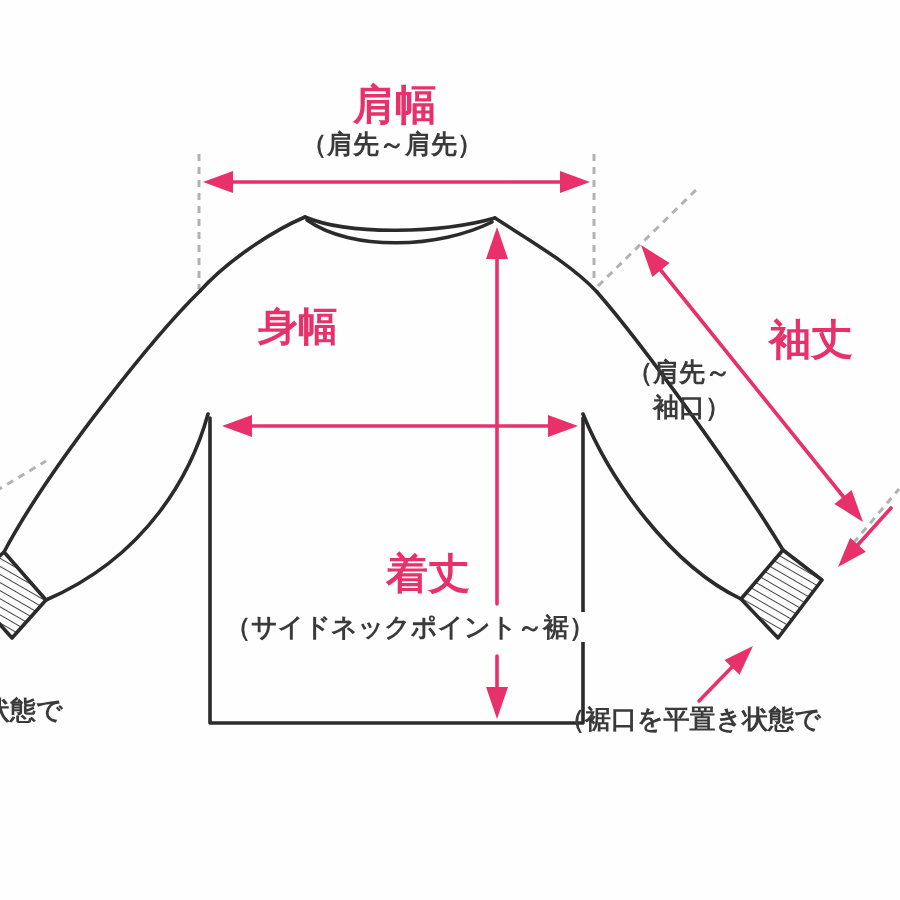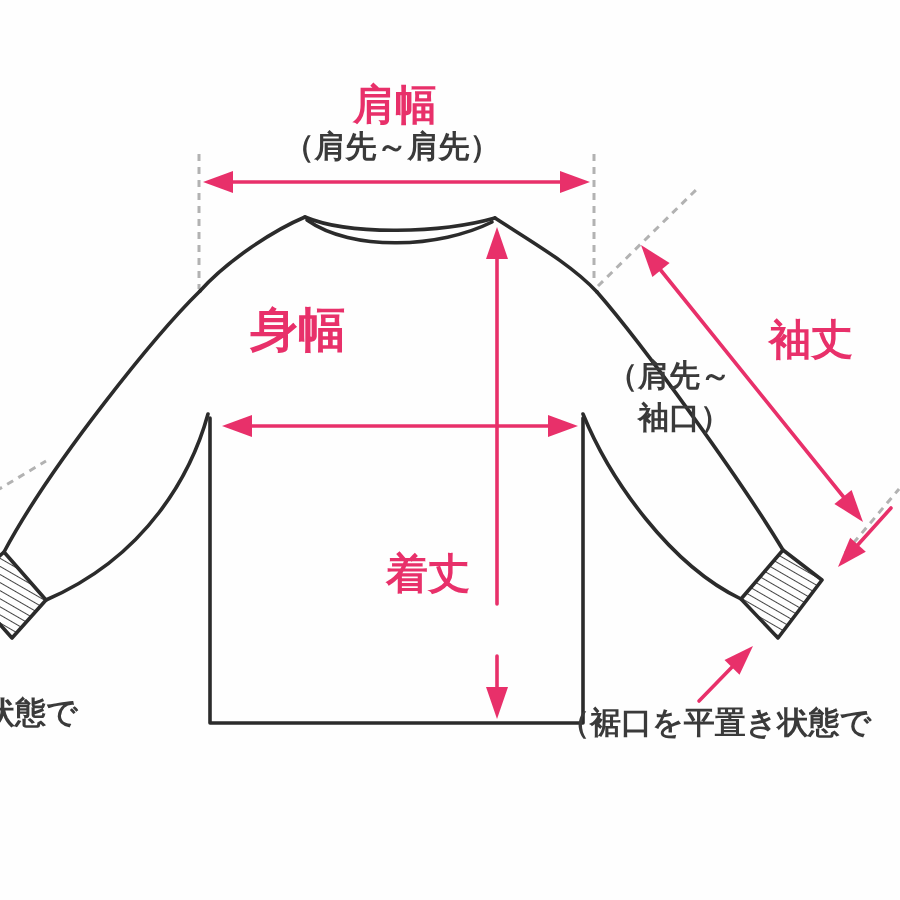--- a/index.html
+++ b/index.html
@@ -6,25 +6,25 @@
   body{
     width:900px;height:900px;position:relative;overflow:hidden;
     background:#fefefe;
     font-family:"Liberation Sans","DejaVu Sans",sans-serif;
   }
   #stage{position:absolute;inset:0;width:733px;height:900px;}
   svg{position:absolute;left:0;top:0;}
   .lbl{position:absolute;font-weight:bold;white-space:nowrap;line-height:1;}
   .title{color:#e8306a;font-size:42px;}
   .title.sm{font-size:40px;}
-  .note{color:#3a3a3a;font-size:31px;}
+  .note{color:#3a3a3a;font-size:26px;}
   .center{text-align:center;}
   .shoulder-title{left:295px;top:84px;width:200px;}
   .shoulder-note{left:230px;top:131px;width:324px;}
-  .bodywidth-title{left:228px;top:306px;width:140px;font-size:48px;}
+  .bodywidth-title{left:228px;top:306px;width:140px;font-size:40px;}
   .bodywidth-note{left:223px;top:356px;width:385px;}
   .length-title{left:358px;top:553px;width:140px;}
   .length-note{left:222px;top:612px;background:#fefefe;padding:2px 3px;}
   .sleeve-title{left:751px;top:303px;width:120px;margin-top:16px;}
   .sleeve-note{right:2px;top:357px;text-align:right;line-height:1.36;font-family:Liberation Mono, monospace;}
   .cuff-title{left:762px;top:636px;width:120px;}
   .cuff-note{left:559px;top:700px;line-height:1.5;}
   .cuff-note .l2{padding-left:8px;}
   .clipped-note{left:-16px;top:697px;}
 </style>
@@ -93,20 +93,21 @@
       </g>
     </g>
   </svg>
 
   <div class="lbl title shoulder-title center">肩幅</div>
   <div class="lbl note shoulder-note center">（肩先～肩先）</div>
 
   <div class="lbl title bodywidth-title center">身幅</div>
 
   <div class="lbl title length-title center">着丈</div>
+  <div class="lbl note length-note">（サイドネックポイント～裾）</div>
 
   <div class="lbl title sleeve-title center">袖丈</div>
   <div class="lbl note sleeve-note">
     <div>（肩先～</div>
     <div>袖口）</div>
   </div>
 
   <div class="lbl note cuff-note">
     <div>（裾口を平置き状態で</div>
   </div>

